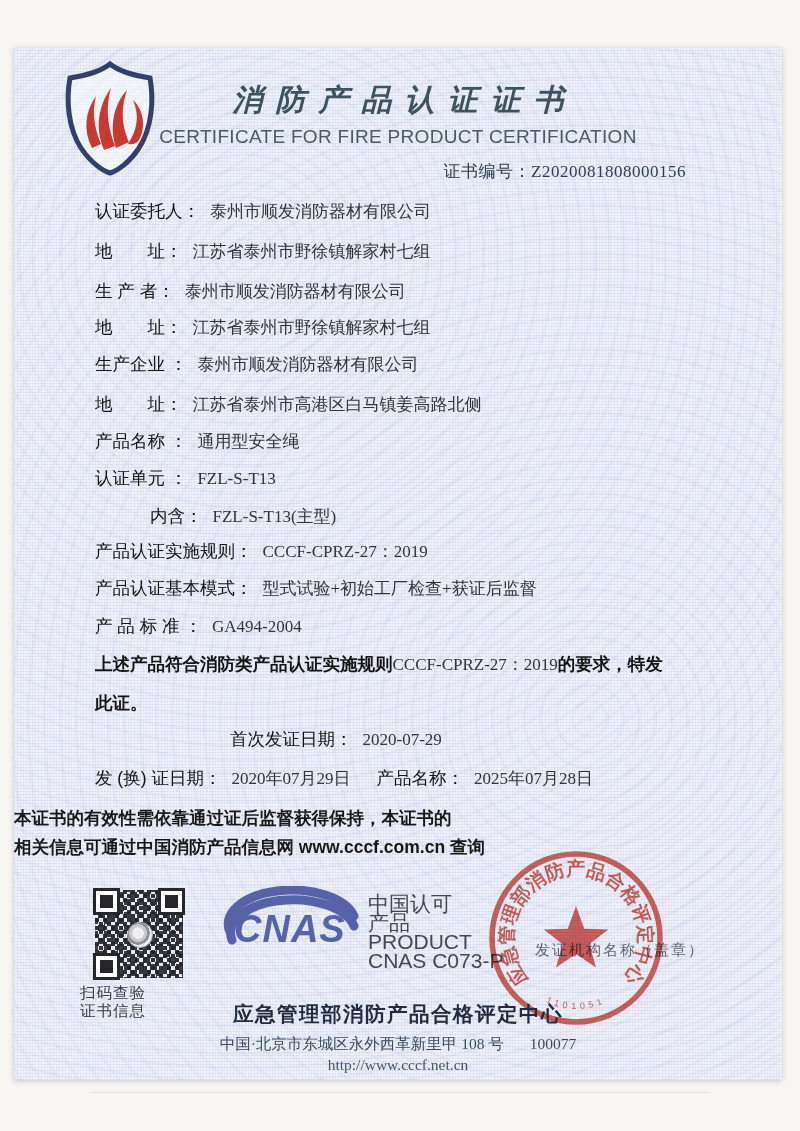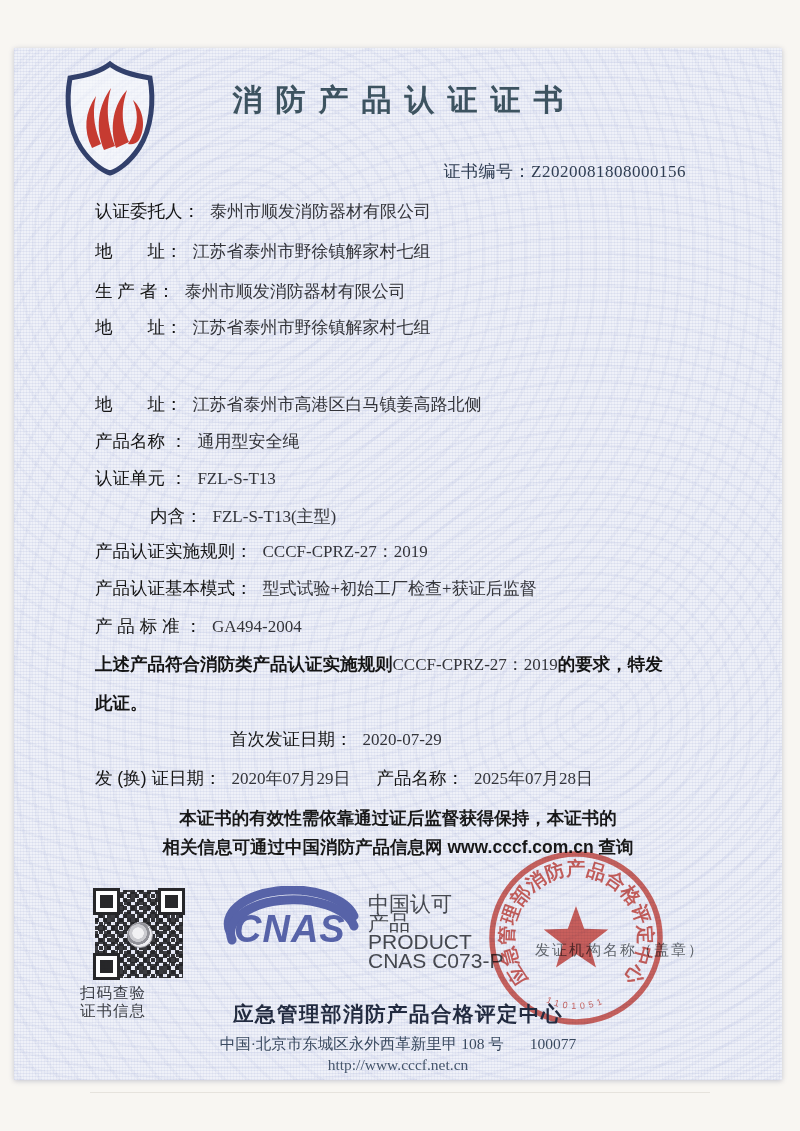--- a/index.html
+++ b/index.html
@@ -12,38 +12,38 @@
       repeating-linear-gradient(0deg, rgba(110,125,190,.10) 0 1px, rgba(0,0,0,0) 1px 3px),
       repeating-linear-gradient(90deg, rgba(110,125,190,.07) 0 1px, rgba(0,0,0,0) 1px 3px),
       repeating-radial-gradient(circle at 30% 20%, rgba(110,125,190,.05) 0 3px, rgba(0,0,0,0) 3px 14px),
       repeating-radial-gradient(circle at 75% 65%, rgba(110,125,190,.05) 0 3px, rgba(0,0,0,0) 3px 16px);
     box-shadow:0 1px 5px rgba(60,70,110,.28);
   }
   .logo{position:absolute;left:40px;top:10px;}
   .title{
     position:absolute;left:0;top:32px;width:100%;text-align:center;
     font-family:"Liberation Serif","DejaVu Serif",serif;font-weight:700;
-    font-size:30px;letter-spacing:13px;padding-left:13px;box-sizing:border-box;color:#3d5360;
+    font-size:30px;letter-spacing:13px;padding-left:13px;box-sizing:border-box;color:#3d5360;font-style:italic;
   }
   .subtitle{
     position:absolute;left:0;top:78px;width:100%;text-align:center;
     font-size:19px;letter-spacing:.3px;color:#4a5b64;
   }
   .certno{
     position:absolute;right:96px;top:112px;
     font-family:"Liberation Serif","DejaVu Serif",serif;font-size:17px;color:#2f3d52;letter-spacing:.5px;
   }
   .row{position:absolute;left:81px;white-space:nowrap;}
   .row.indent{left:136px;}
   .lab{font-size:17.5px;font-weight:400;color:#141414;}
   .val{font-family:"Liberation Serif","DejaVu Serif",serif;font-size:17px;color:#33343a;margin-left:10px;}
   .stmt{position:absolute;left:81px;white-space:nowrap;}
   .stmt .b{font-size:17.5px;font-weight:700;color:#141414;}
   .stmt .c{font-family:"Liberation Serif","DejaVu Serif",serif;font-size:17px;color:#33343a;}
-  .notice{position:absolute;left:0;top:756px;width:100%;text-align:center;
+  .notice{position:absolute;left:0;top:756px;width:100%;
     font-size:17.5px;font-weight:700;color:#181818;line-height:29px;}
   
   .qr{position:absolute;left:81px;top:842px;width:88px;height:88px;opacity:.95;
     background-image:
       repeating-conic-gradient(rgba(25,25,28,.92) 0% 25%, rgba(0,0,0,0) 0% 50%),
       repeating-conic-gradient(rgba(25,25,28,.88) 0% 25%, rgba(0,0,0,0) 0% 50%);
     background-size:8px 8px,13px 13px;background-position:0 0,3px 2px;}
   .qf{position:absolute;width:21px;height:21px;border:3.5px solid #1d1d1f;background:#fff;box-sizing:content-box;}
   .qf::after{content:"";position:absolute;inset:4px;background:#1d1d1f;}
   .qf.tl{left:-2px;top:-2px;} .qf.tr{right:-2px;top:-2px;} .qf.bl{left:-2px;bottom:-2px;}
@@ -73,27 +73,29 @@
 
     <svg class="logo" width="112" height="120" viewBox="0 0 112 120">
       <path d="M56,6 C46,14 29,18 16,20 C12,42 14,70 27,90 C37,105 49,113 56,115 C63,113 75,105 85,90 C98,70 100,42 96,20 C83,18 66,14 56,6 Z" fill="rgba(250,251,254,.55)" stroke="#32406b" stroke-width="5"></path>
       <path d="M38,90 C29,72 31,54 42,38 C37,58 42,74 47,86 Z" fill="#c63b31"></path>
       <path d="M50,92 C41,70 44,48 57,30 C50,54 56,74 61,88 Z" fill="#c63b31"></path>
       <path d="M62,90 C55,68 60,46 73,32 C65,56 70,72 75,84 Z" fill="#c63b31"></path>
       <path d="M74,86 C83,72 86,58 79,42 C90,52 92,70 85,82 C82,86 78,87 74,86 Z" fill="#c63b31"></path>
     </svg>
 
     <div class="title">消防产品认证证书</div>
+    <div class="subtitle">CERTIFICATE FOR FIRE PRODUCT CERTIFICATION</div>
 
     <div class="certno"><span>证书编号：</span><span>Z2020081808000156</span></div>
 
     <div class="row" style="top:151px"><span class="lab">认证委托人：</span><span class="val">泰州市顺发消防器材有限公司</span></div>
     <div class="row" style="top:191px"><span class="lab">地　　址：</span><span class="val">江苏省泰州市野徐镇解家村七组</span></div>
     <div class="row" style="top:231px"><span class="lab">生 产 者：</span><span class="val">泰州市顺发消防器材有限公司</span></div>
     <div class="row" style="top:267px"><span class="lab">地　　址：</span><span class="val">江苏省泰州市野徐镇解家村七组</span></div>
+    <div class="row" style="top:304px"><span class="lab">生产企业 ：</span><span class="val">泰州市顺发消防器材有限公司</span></div>
     <div class="row" style="top:344px"><span class="lab">地　　址：</span><span class="val">江苏省泰州市高港区白马镇姜高路北侧</span></div>
     <div class="row" style="top:381px"><span class="lab">产品名称 ：</span><span class="val">通用型安全绳</span></div>
     <div class="row" style="top:418px"><span class="lab">认证单元 ：</span><span class="val">FZL-S-T13</span></div>
     <div class="row indent" style="top:456px"><span class="lab">内含：</span><span class="val">FZL-S-T13(主型)</span></div>
     <div class="row" style="top:491px"><span class="lab">产品认证实施规则：</span><span class="val">CCCF-CPRZ-27：2019</span></div>
     <div class="row" style="top:528px"><span class="lab">产品认证基本模式：</span><span class="val">型式试验+初始工厂检查+获证后监督</span></div>
     <div class="row" style="top:566px"><span class="lab">产 品 标 准 ：</span><span class="val">GA494-2004</span></div>
 
     <div class="stmt" style="top:604px"><span class="b">上述产品符合消防类产品认证实施规则</span><span class="c">CCCF-CPRZ-27：2019</span><span class="b">的要求，特发</span></div>
     <div class="stmt" style="top:643px"><span class="b">此证。</span></div>

